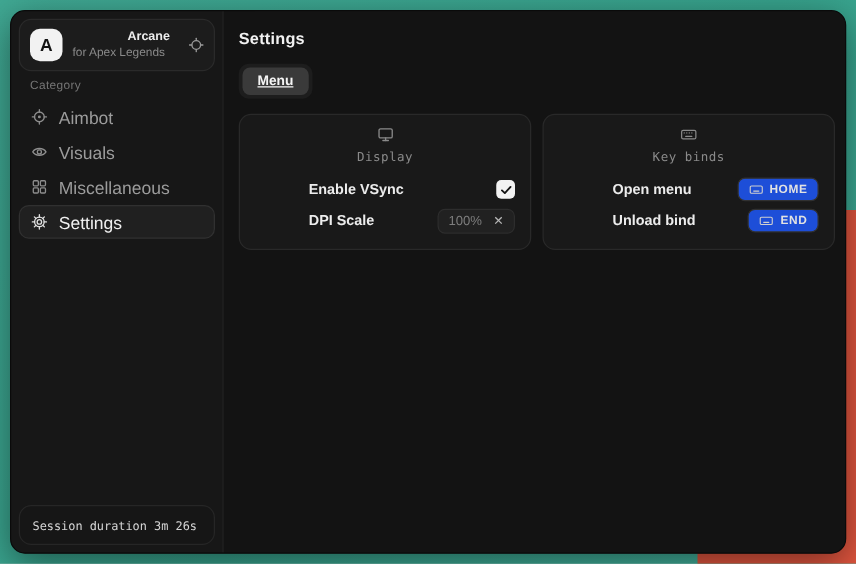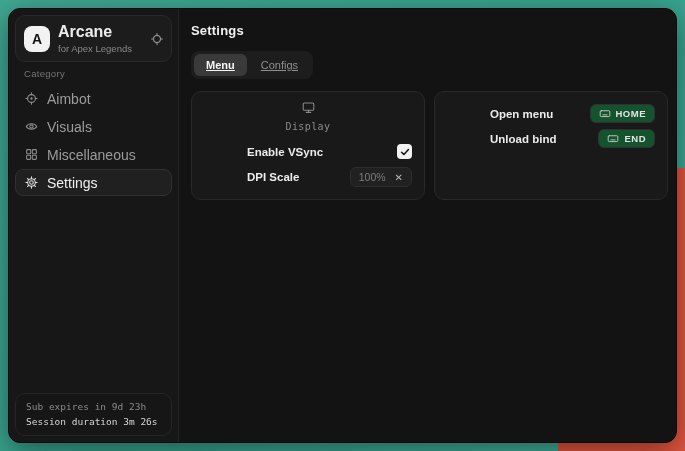--- a/index.html
+++ b/index.html
@@ -23,21 +23,21 @@
     margin:6px 6px 2px; padding:7px 8px; background:#1c1c1c;
     border:1px solid #2a2a2a; border-radius:10px;
     display:flex; align-items:center; gap:8px;
   }
   .logo {
     width:26px; height:26px; border-radius:8px; background:#f2f2f2;
     color:#141414; font-weight:700; font-size:14px;
     display:flex; align-items:center; justify-content:center;
   }
   .brand-text { display:flex; flex-direction:column; gap:2px; }
-  .brand-title { font-size:16px; font-weight:700; color:#ededed; }
+  .brand-title { font-size:10px; font-weight:700; color:#ededed;margin-left:44px; }
   .brand-sub { font-size:9.5px; color:#8a8a8a; }
   .brand-action { margin-left:auto; color:#9a9a9a; display:flex; cursor:pointer; }
   .category { font-size:9.5px; color:#757575; margin:4px 0 4px 15px; letter-spacing:.3px; }
   .nav { display:flex; flex-direction:column; padding:2px 6px; gap:1px; }
   .nav-item {
     display:flex; align-items:center; gap:9px; height:27px; padding:0 9px;
     border-radius:8px; border:1px solid transparent;
     color:#9c9c9c; font-size:14px; cursor:pointer;
   }
   .nav-item .nav-icon { display:flex; color:#8d8d8d; }
@@ -70,21 +70,21 @@
   }
   .input-chip {
     display:flex; align-items:flex-end; gap:9px;
     background:#212121; border:1px solid #2d2d2d; border-radius:6px;
     padding:3px 8px; cursor:text;
   }
   .input-value { font-size:10.5px; color:#7d7d7d; }
   .input-clear { font-size:10px; color:#b8b8b8; cursor:pointer; line-height:1; }
   .keycap {
     display:flex; align-items:center; gap:5px;
-    background:#14532d; border:1px solid #313131; border-radius:6px;
+    background:#1d4ed8; border:1px solid #313131; border-radius:6px;
     padding:3px 8px; cursor:pointer; color:#cfcfcf;
   }
   .keycap-label { font-size:9.5px; font-weight:600; letter-spacing:.5px; color:#e2e2e2; }
   svg { display:block; }
 </style>
 </head>
 <body>
 
 <div class="bg-red"></div>
 
@@ -164,33 +164,31 @@
             <line x1="12.95" y1="3.05" x2="11.3" y2="4.7"></line>
               <line x1="4.7" y1="11.3" x2="3.05" y2="12.95"></line>
           </svg>
         </span>
         <span>Settings</span>
       </div>
 
     </div>
 
     <div class="sidebar-footer">
-      <div class="sub-line1">Sub expires in 9d 23h</div>
       <div class="sub-line2">Session duration 3m 26s</div>
     </div>
 
   </div>
 
   <div class="main">
 
     <div class="main-title">Settings</div>
 
     <div class="tabs">
       <div class="tab active">Menu</div>
-      <div class="tab">Configs</div>
     </div>
 
     <div class="cards">
 
       <div class="card">
         <div class="card-head">
           <span class="head-icon">
             <svg width="13" height="13" viewBox="0 0 16 16" fill="none" stroke="currentColor" stroke-width="1.3" stroke-linecap="round" stroke-linejoin="round">
               <rect x="1.5" y="2.5" width="13" height="9" rx="1.5"></rect>
               <line x1="8" y1="11.5" x2="8" y2="14"></line>
@@ -212,20 +210,33 @@
         <div class="row">
           <span class="row-label">DPI Scale</span>
           <span class="input-chip">
             <span class="input-value">100%</span>
             <span class="input-clear">✕</span>
           </span>
         </div>
       </div>
 
       <div class="card">
+        <div class="card-head">
+          <span class="head-icon">
+            <svg width="14" height="13" viewBox="0 0 16 16" fill="none" stroke="currentColor" stroke-width="1.2" stroke-linecap="round" stroke-linejoin="round">
+              <rect x="1" y="4" width="14" height="8.5" rx="1.5"></rect>
+              <line x1="3.5" y1="6.6" x2="3.6" y2="6.6"></line>
+                <line x1="6" y1="6.6" x2="6.1" y2="6.6"></line>
+              <line x1="8.5" y1="6.6" x2="8.6" y2="6.6"></line>
+                <line x1="11" y1="6.6" x2="11.1" y2="6.6"></line>
+              <line x1="5" y1="10" x2="11" y2="10"></line>
+            </svg>
+          </span>
+          <span>Key binds</span>
+        </div>
 
         <div class="row">
           <span class="row-label">Open menu</span>
           <span class="keycap">
             <span>
               <svg width="12" height="11" viewBox="0 0 16 16" fill="none" stroke="currentColor" stroke-width="1.3" stroke-linecap="round" stroke-linejoin="round">
                 <rect x="1" y="4" width="14" height="8.5" rx="1.5"></rect>
                 <line x1="5" y1="10" x2="11" y2="10"></line>
               </svg>
             </span>

